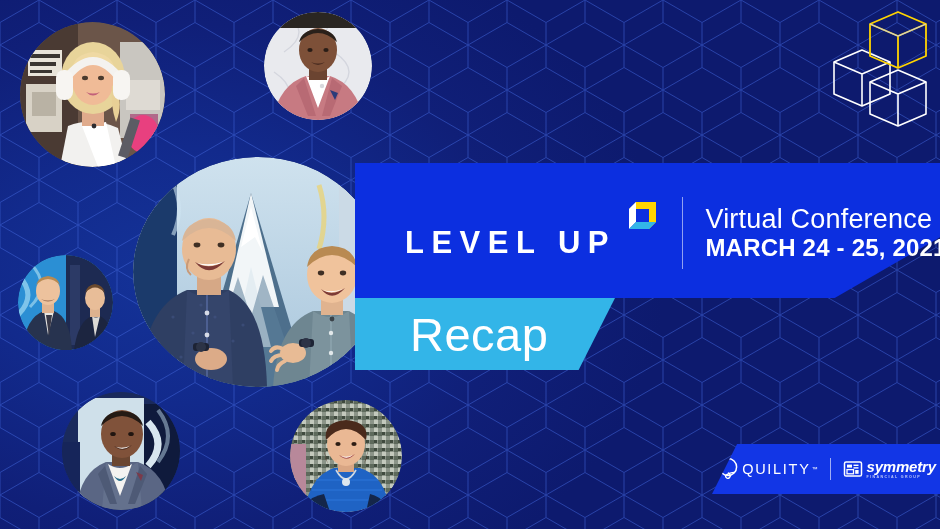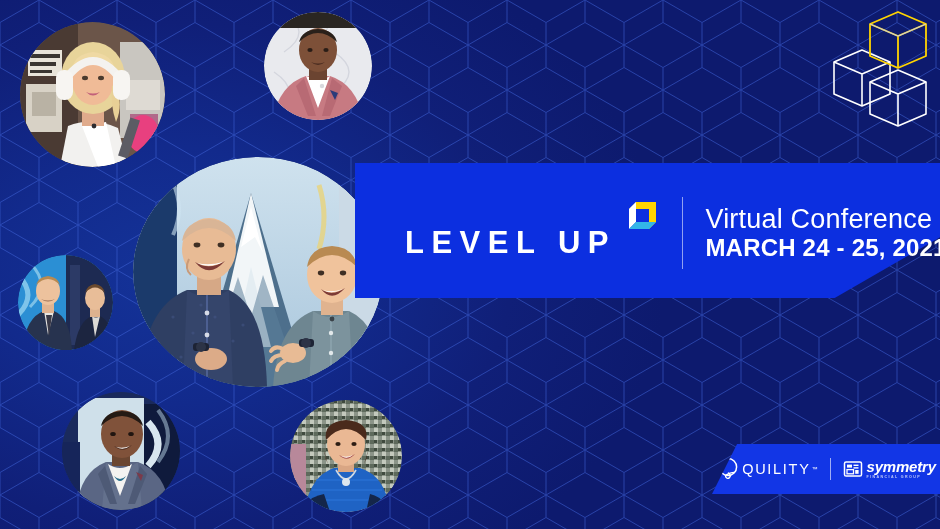--- a/index.html
+++ b/index.html
@@ -446,20 +446,23 @@
     </svg>
 
     <div class="divider"></div>
 
     <div class="conf-block">
       <span class="conf-line1">Virtual Conference</span>
       <span class="conf-line2">MARCH 24 - 25, 2021</span>
     </div>
   </div>
 
+  <div class="recap-banner">
+    <span class="recap-text">Recap</span>
+  </div>
 
   <div class="logo-bar">
 
     <div class="quility">
       <svg width="26" height="26" viewBox="0 0 26 26">
         <circle cx="12" cy="11" r="8.6" fill="none" stroke="#ffffff" stroke-width="1.5"></circle>
         <path d="M12.5 17 q3 2.6 1 4.6 q-2.2 1.8 -3.6 -.4 q-1.1 -2 2.4 -3.4 q2.6 -1.1 5.6 -1.4" fill="none" stroke="#ffffff" stroke-width="1.4" stroke-linecap="round"></path>
       </svg>
       <span class="quility-word">QUILITY</span>
       <span class="tm">™</span>

